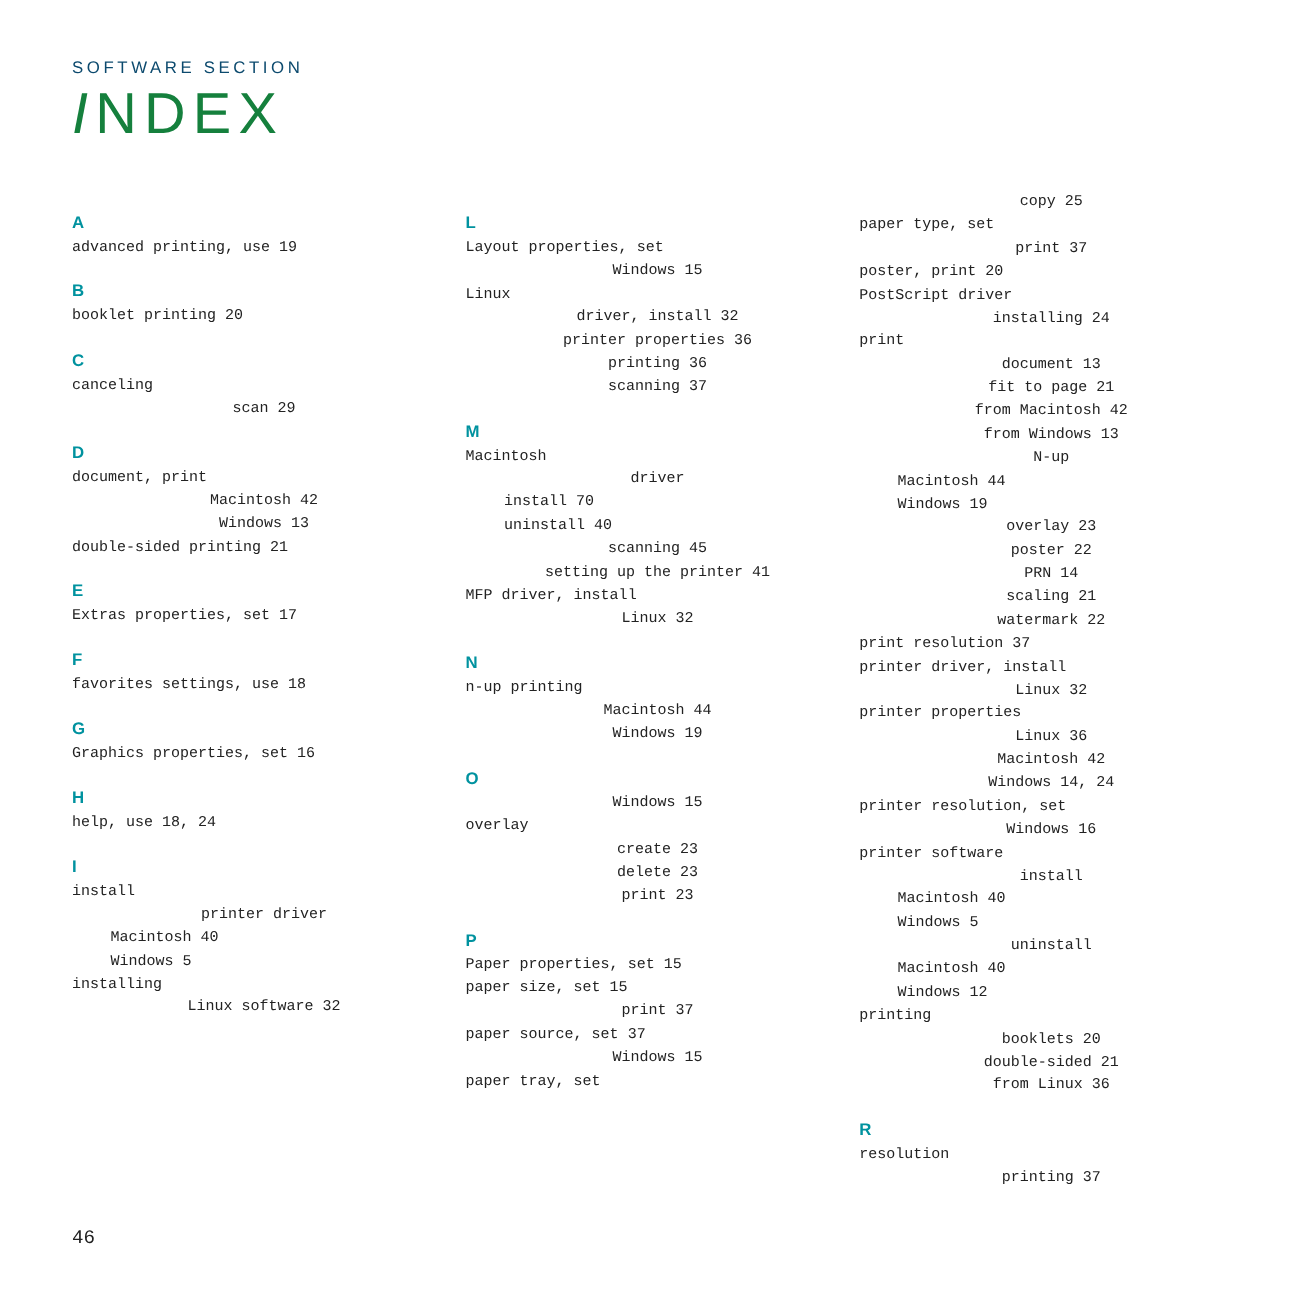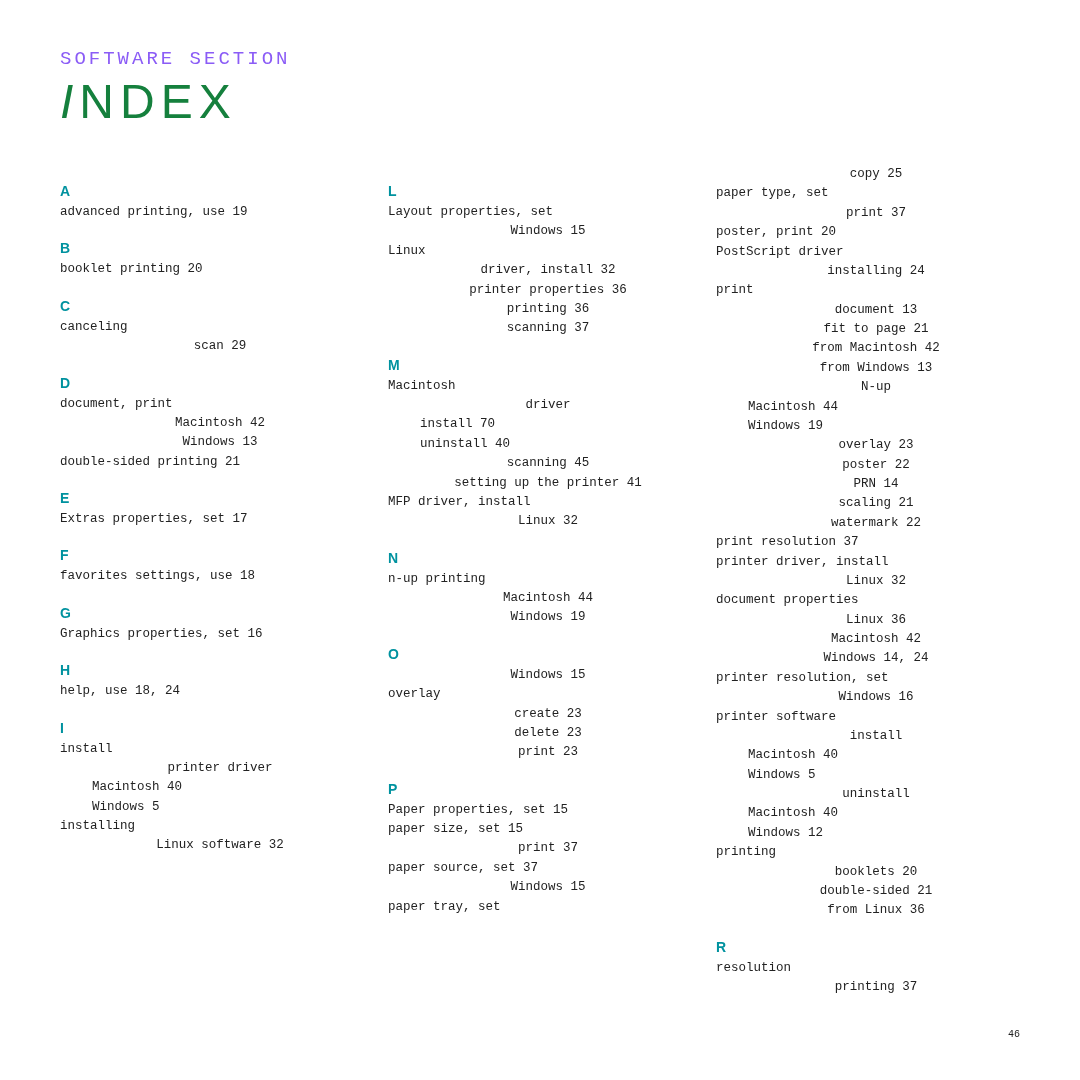--- a/index.html
+++ b/index.html
@@ -6,24 +6,24 @@
     body {
       background: #ffffff;
       font-family: 'Courier New', Courier, monospace;
       font-size: 13px;
       color: #222;
       width: 1080px;
       min-height: 1080px;
       padding: 48px 60px 48px 60px;
     }
     .section-label {
-      font-size: 19px;
+      font-size: 14px;
       letter-spacing: 3px;
-      color: #8b5cf6;
-      font-family: Liberation Mono, monospace;
+      color: #0c4a6e;
+      font-family: Liberation Sans, sans-serif;
       font-variant: small-caps;
       font-weight: normal;
       text-transform: uppercase;
       margin-bottom: 4px;
     }
     .page-title {
       font-size: 48px;
       font-family: Arial, sans-serif;
       font-weight: normal;
       letter-spacing: 6px;
@@ -54,23 +54,23 @@
       margin-bottom: 4px;
     }
     .index-entry {
       line-height: 1.55;
       color: #222;
       font-size: 12.5px;
     }
     .indent1 { padding-left: 16px; text-align: center; }
     .indent2 { padding-left: 32px; }
     .page-footer {
-      text-align: right;
+      text-align: left;
       margin-top: 32px;
-      font-size: 10px;
+      font-size: 16px;
       color: #222;
     }
   </style>
 </head>
 <body>
 
 <div class="section-label">Software Section</div>
 <div class="page-title">
   <span class="first-letter">I</span><span>NDEX</span>
 </div>
@@ -157,21 +157,21 @@
       <div class="index-entry indent2">Macintosh 44</div>
       <div class="index-entry indent2">Windows 19</div>
       <div class="index-entry indent1">overlay 23</div>
       <div class="index-entry indent1">poster 22</div>
       <div class="index-entry indent1">PRN 14</div>
       <div class="index-entry indent1">scaling 21</div>
       <div class="index-entry indent1">watermark 22</div>
       <div class="index-entry">print resolution 37</div>
       <div class="index-entry">printer driver, install</div>
       <div class="index-entry indent1">Linux 32</div>
-      <div class="index-entry">document properties</div>
+      <div class="index-entry">printer properties</div>
       <div class="index-entry indent1">Linux 36</div>
       <div class="index-entry indent1">Macintosh 42</div>
       <div class="index-entry indent1">Windows 14, 24</div>
       <div class="index-entry">printer resolution, set</div>
       <div class="index-entry indent1">Windows 16</div>
       <div class="index-entry">printer software</div>
       <div class="index-entry indent1">install</div>
       <div class="index-entry indent2">Macintosh 40</div>
       <div class="index-entry indent2">Windows 5</div>
       <div class="index-entry indent1">uninstall</div>

